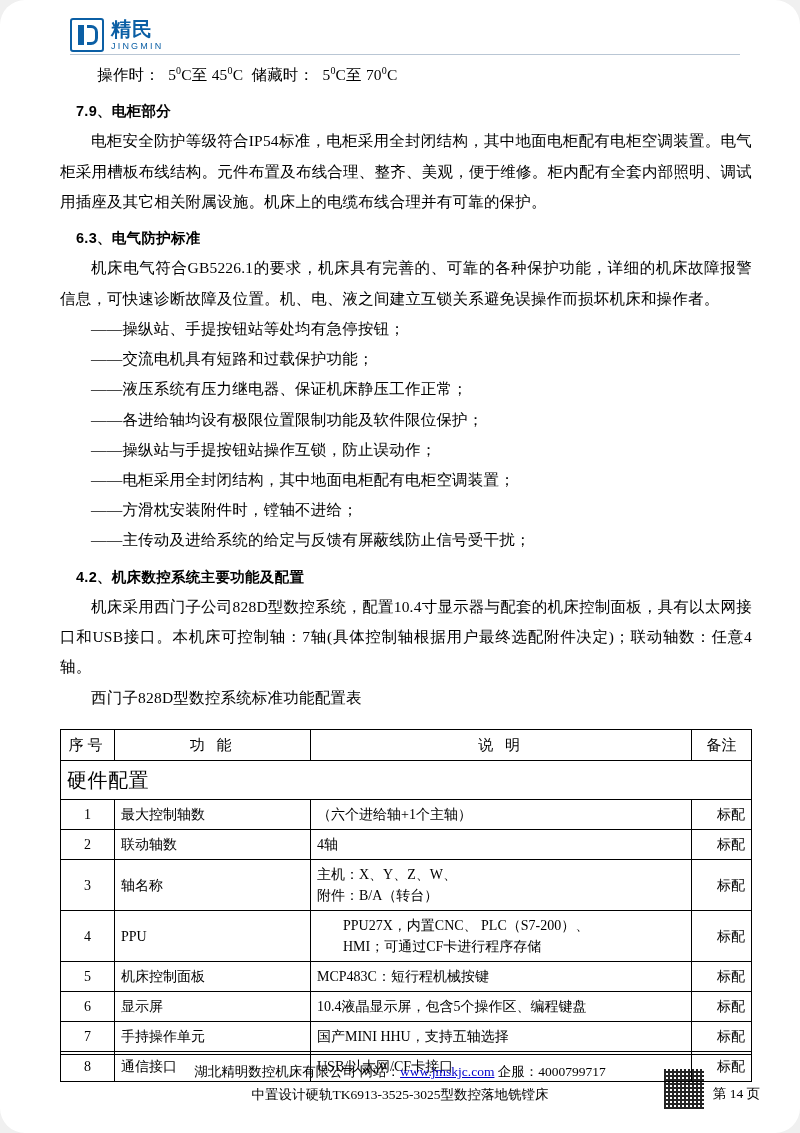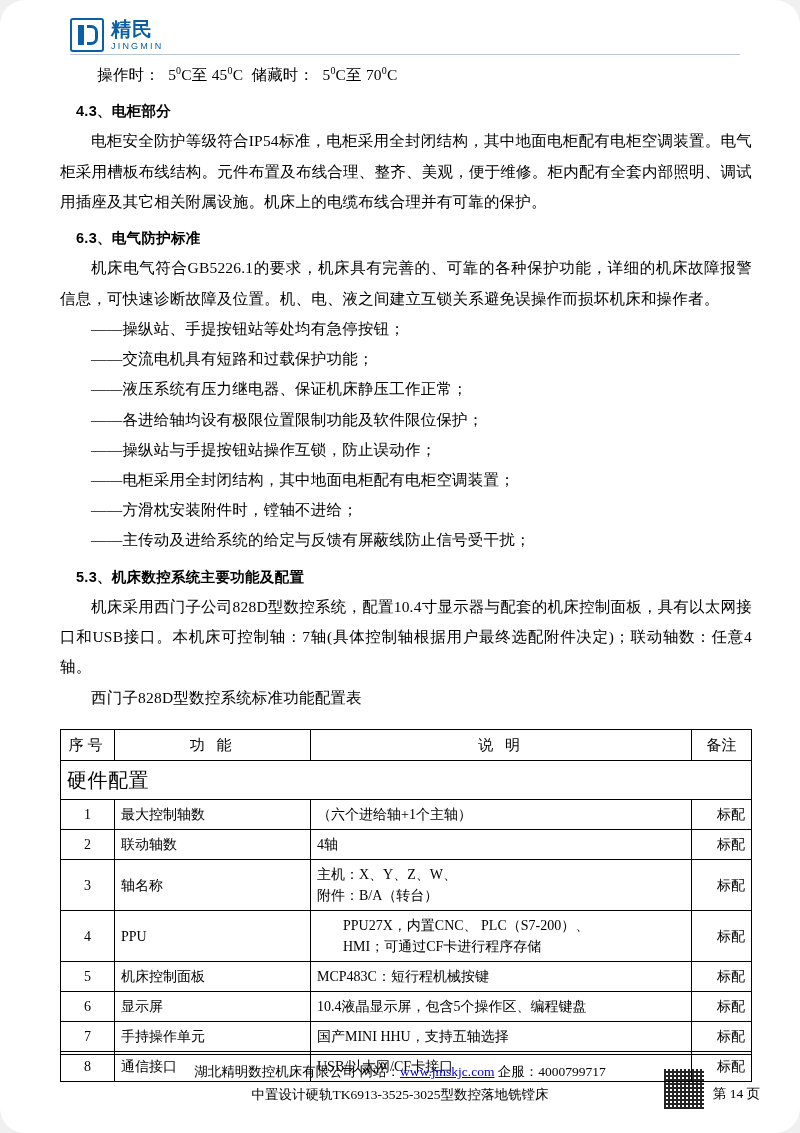--- a/index.html
+++ b/index.html
@@ -208,36 +208,36 @@
     </div>
   </div>
   <div class="logo-rule"></div>
 
   <div class="content">
 
     <p class="para noindent" style="text-indent:2.4em;">
       <span>操作时：</span>&nbsp;&nbsp;<span>5</span><sup class="deg">0</sup><span>C至</span>&nbsp;<span>45</span><sup class="deg">0</sup><span>C</span>&nbsp;&nbsp;<span>储藏时：</span>&nbsp;&nbsp;<span>5</span><sup class="deg">0</sup><span>C至</span>&nbsp;<span>70</span><sup class="deg">0</sup><span>C</span>
     </p>
 
-    <h3 class="heading">4.3、电柜部分</h3>
+    <h3 class="heading">7.9、电柜部分</h3>
     <p class="para">电柜安全防护等级符合IP54标准，电柜采用全封闭结构，其中地面电柜配有电柜空调装置。电气柜采用槽板布线结构。元件布置及布线合理、整齐、美观，便于维修。柜内配有全套内部照明、调试用插座及其它相关附属设施。机床上的电缆布线合理并有可靠的保护。</p>
 
     <h3 class="heading">6.3、电气防护标准</h3>
     <p class="para">机床电气符合GB5226.1的要求，机床具有完善的、可靠的各种保护功能，详细的机床故障报警信息，可快速诊断故障及位置。机、电、液之间建立互锁关系避免误操作而损坏机床和操作者。</p>
 
     <p class="bullet">——操纵站、手提按钮站等处均有急停按钮；</p>
     <p class="bullet">——交流电机具有短路和过载保护功能；</p>
     <p class="bullet">——液压系统有压力继电器、保证机床静压工作正常；</p>
     <p class="bullet">——各进给轴均设有极限位置限制功能及软件限位保护；</p>
     <p class="bullet">——操纵站与手提按钮站操作互锁，防止误动作；</p>
     <p class="bullet">——电柜采用全封闭结构，其中地面电柜配有电柜空调装置；</p>
     <p class="bullet">——方滑枕安装附件时，镗轴不进给；</p>
     <p class="bullet">——主传动及进给系统的给定与反馈有屏蔽线防止信号受干扰；</p>
 
-    <h3 class="heading">5.3、机床数控系统主要功能及配置</h3>
+    <h3 class="heading">4.2、机床数控系统主要功能及配置</h3>
     <p class="para">机床采用西门子公司828D型数控系统，配置10.4寸显示器与配套的机床控制面板，具有以太网接口和USB接口。本机床可控制轴：7轴(具体控制轴根据用户最终选配附件决定)；联动轴数：任意4轴。</p>
     <p class="first-line">西门子828D型数控系统标准功能配置表</p>
 
     <table class="spec">
       <colgroup>
         <col style="width:54px">
           <col style="width:196px">
           <col>
           <col style="width:60px">
       </colgroup>

